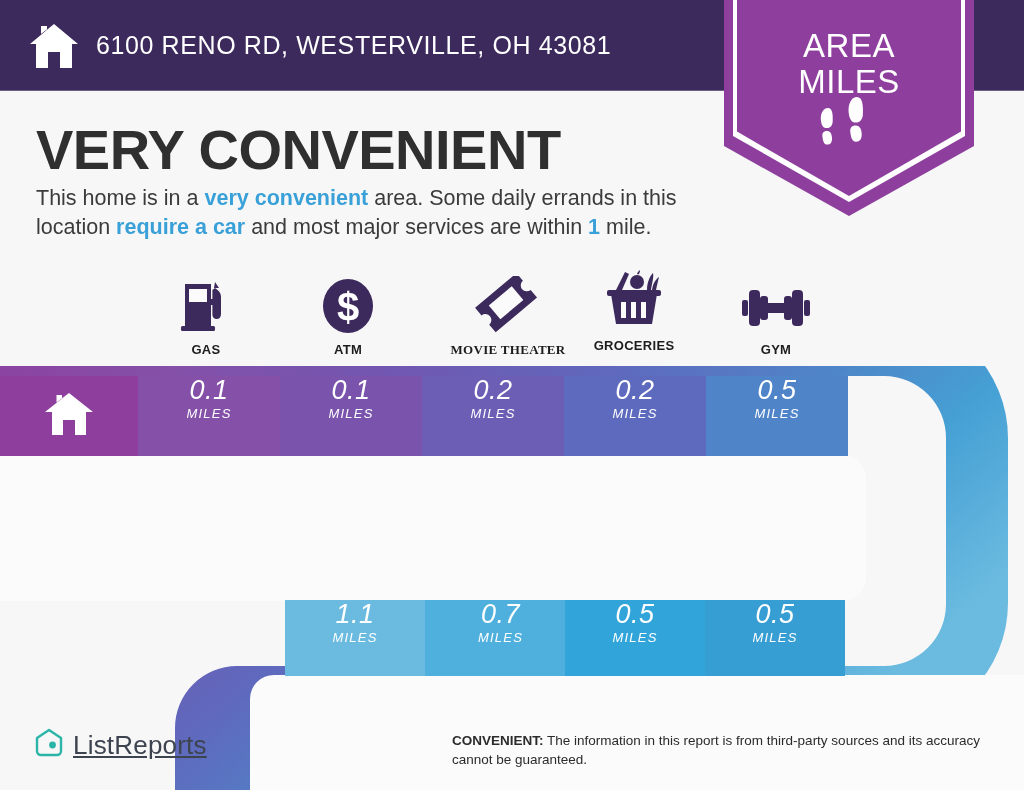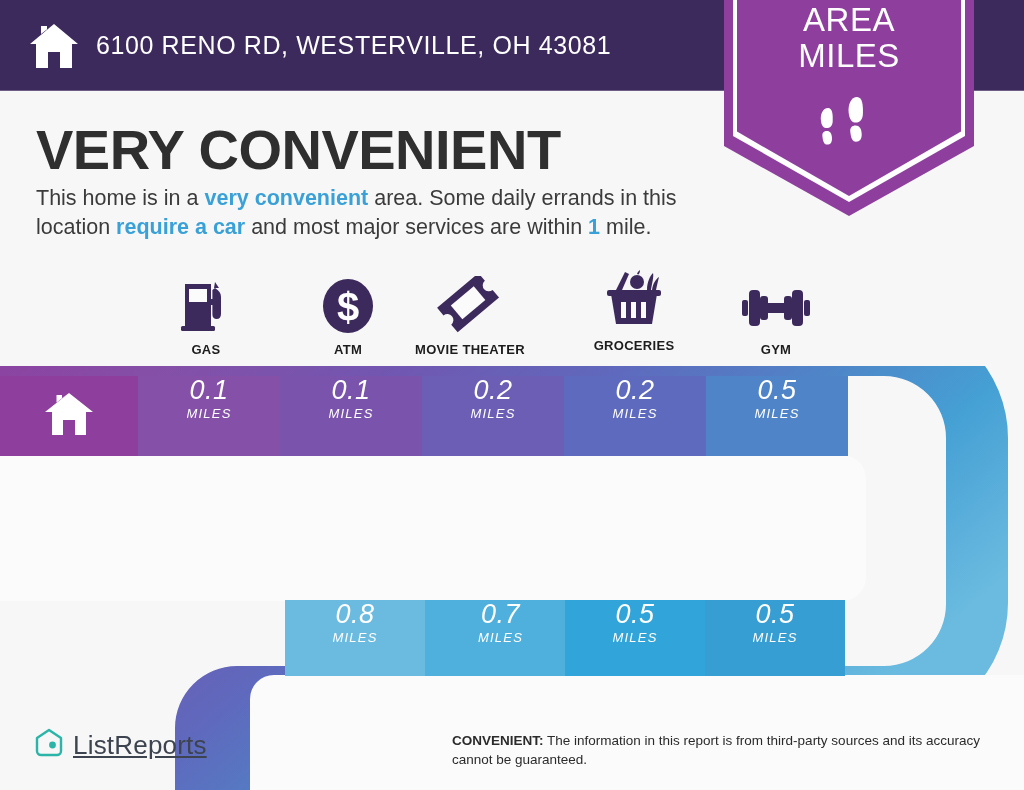--- a/index.html
+++ b/index.html
@@ -38,21 +38,21 @@
     clip-path:polygon(0 0,100% 0,100% 72%,50% 100%,0 72%);
     background:#ffffff;
   }
   .badge-fill{
     position:absolute;left:13px;top:0;width:224px;height:230px;
     -webkit-clip-path:polygon(0 0,100% 0,100% 72%,50% 100%,0 72%);
     clip-path:polygon(0 0,100% 0,100% 72%,50% 100%,0 72%);
     background:#8e3f9e;
   }
   .badge-text{
-    position:absolute;left:0;top:36px;width:250px;text-align:center;
+    position:absolute;left:0;top:62px;width:250px;text-align:center;
     color:#fff;font-size:33px;line-height:36px;letter-spacing:.5px;
   }
   .badge-feet{position:absolute;left:0;top:128px;width:250px;text-align:center;}
 
   
   .headline{
     position:absolute;left:36px;top:118px;
     font-size:56px;font-weight:bold;color:#2f2f2f;letter-spacing:-0.5px;
     line-height:64px;
   }
@@ -173,21 +173,21 @@
     <div class="iconcell" style="left:288px;top:272px;width:120px;">
       <div class="glyph">
         <svg width="58" height="58" viewBox="0 0 58 58" aria-hidden="true">
           <ellipse cx="29" cy="30" rx="25" ry="27" fill="#3d2a5d"></ellipse>
           <text x="29" y="45" text-anchor="middle" font-family="Liberation Sans, sans-serif" font-size="40" font-weight="bold" fill="#ffffff">$</text>
         </svg>
       </div>
       <div class="lbl">ATM</div>
     </div>
 
-    <div class="iconcell" style="left:400px;top:272px;width:140px;">
+    <div class="iconcell" style="left:438px;top:272px;width:140px;font-family:Liberation Serif, serif;">
       <div class="glyph">
         <svg width="66" height="58" viewBox="0 0 66 58" aria-hidden="true">
           <g transform="rotate(-40 33 29)">
             <path fill="#3d2a5d" d="M6 10h54v10a6 6 0 000 12v10H6V32a6 6 0 000-12z"></path>
             <rect x="18" y="17" width="30" height="18" fill="#fbfbfb" transform="rotate(0 33 26)"></rect>
           </g>
         </svg>
       </div>
       <div class="lbl">MOVIE THEATER</div>
     </div>
@@ -326,21 +326,21 @@
       <div class="glyph">
         <svg width="58" height="58" viewBox="0 0 58 58" aria-hidden="true">
           <path fill="#3d2a5d" d="M21 2h16a3 3 0 0 1 3 3v13h13a3 3 0 0 1 3 3v16a3 3 0 0 1 -3 3H40v13a3 3 0 0 1 -3 3H21a3 3 0 0 1 -3 -3V40H5a3 3 0 0 1 -3 -3V21a3 3 0 0 1 3 -3h13V5a3 3 0 0 1 3 -3z"></path>
         </svg>
       </div>
       <div class="lbl">MEDICAL</div>
     </div>
   </div>
 
   <div class="seg" style="left:285px;top:600px;width:140px;height:76px;background:#6bbbe0;">
-    <span class="v">0.8</span>
+    <span class="v">1.1</span>
     <span class="u">MILES</span>
   </div>
   <div class="seg" style="left:425px;top:600px;width:151px;height:76px;background:#4fb0dd;">
     <span class="v">0.7</span>
     <span class="u">MILES</span>
   </div>
   <div class="seg" style="left:565px;top:600px;width:140px;height:76px;background:#31a5d9;">
     <span class="v">0.5</span>
     <span class="u">MILES</span>
   </div>

